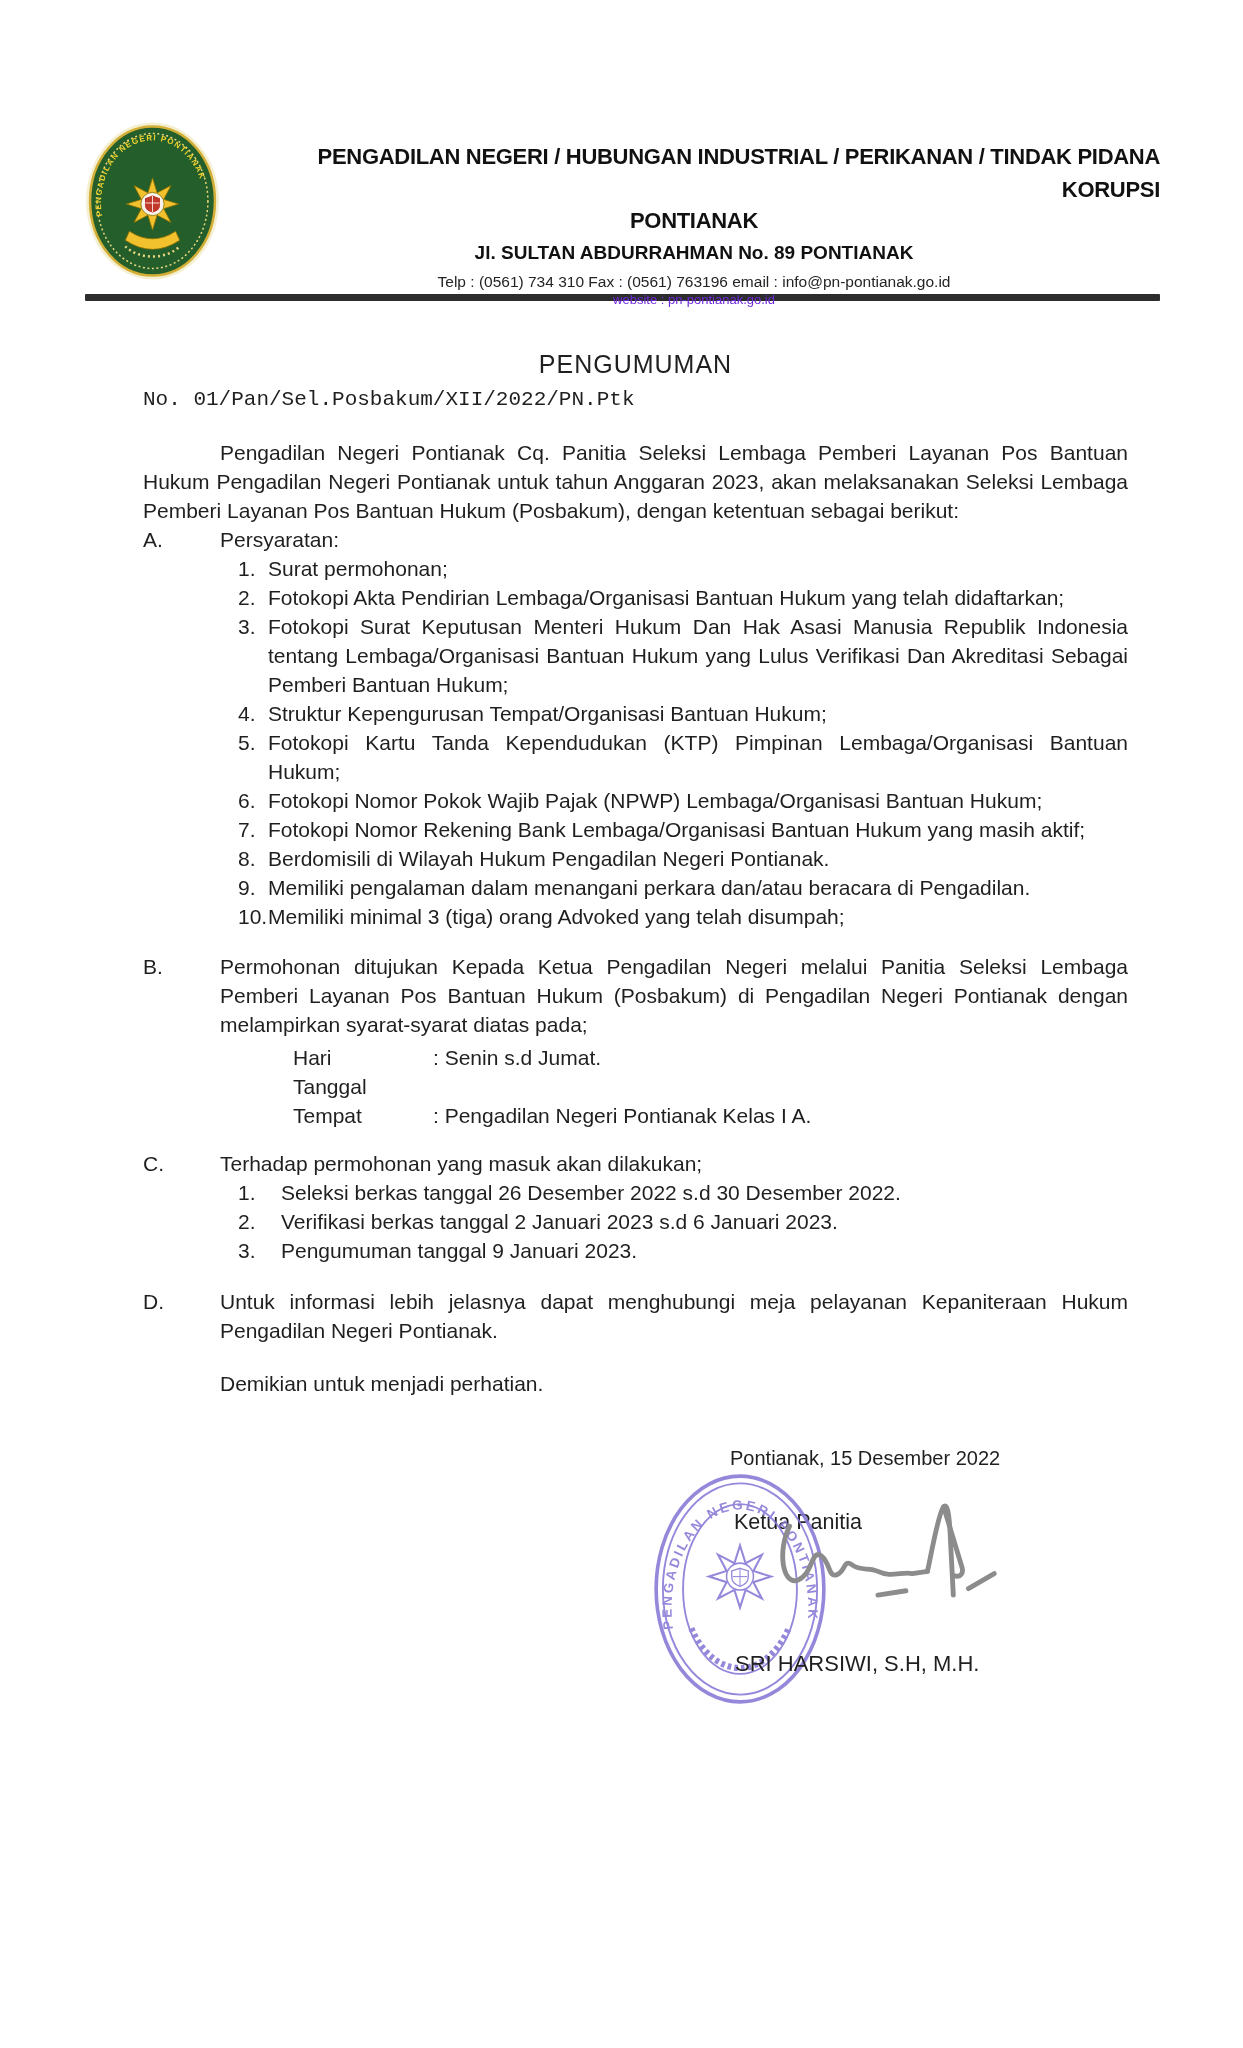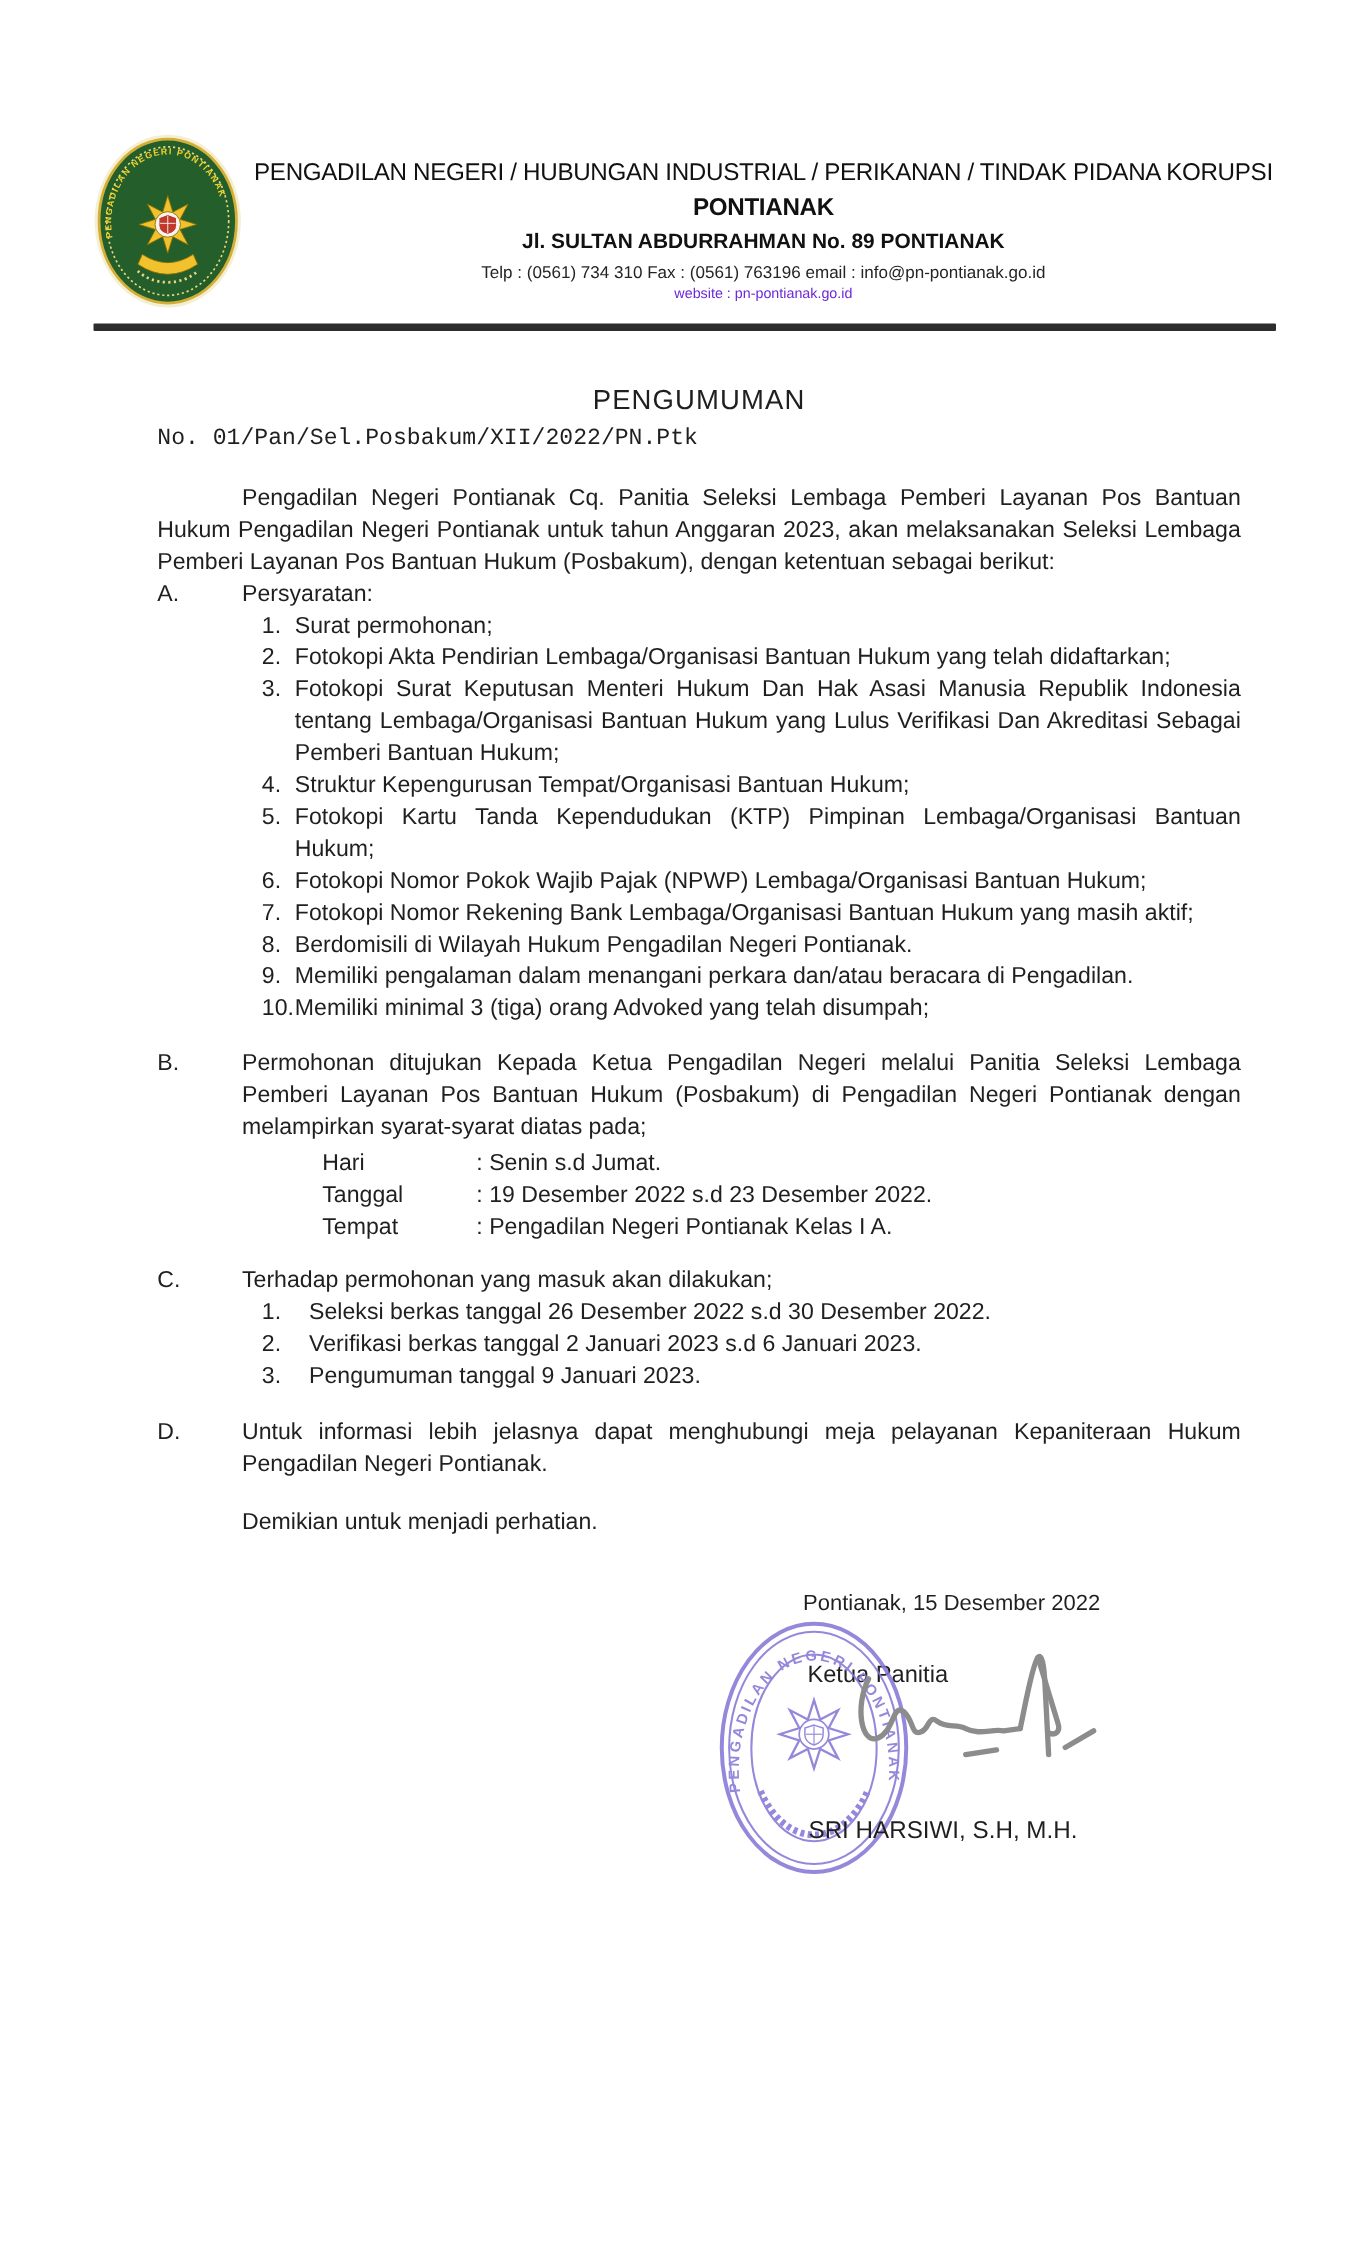--- a/index.html
+++ b/index.html
@@ -12,21 +12,21 @@
     color:#1f1f1f;
     overflow:hidden;
   }
   
   .letterhead{position:relative;height:294px;}
   .logo{position:absolute;left:85px;top:121px;width:135px;height:160px;}
   .head-text{
     position:absolute;left:228px;top:140px;width:932px;
     text-align:center;color:#111;
   }
-  .head-line1{font-weight:400;font-size:22px;line-height:33px;letter-spacing:-0.3px;}
+  .head-line1{font-weight:700;font-size:22px;line-height:33px;letter-spacing:-0.3px;text-align:right;}
   .head-line2{font-weight:700;font-size:22px;line-height:30px;letter-spacing:-0.3px;}
   .head-address{font-weight:700;font-size:19px;line-height:30px;margin-top:2px;}
   .head-contact{font-size:15.5px;line-height:19px;margin-top:4px;color:#242424;}
   .head-website{font-size:13px;line-height:18px;color:#6d28d9;}
   .divider{height:7px;background:#2d2d2d;margin:0 83px 0 85px;border-radius:1px;}
   
   .content{margin-left:143px;width:985px;font-size:21px;line-height:29px;}
   .doc-title{margin-top:48px;text-align:center;font-size:25px;line-height:30px;letter-spacing:1px;font-weight:400;}
   .doc-number{margin-top:6px;text-align:left;font-size:21px;line-height:29px;font-family:Liberation Mono, monospace;}
   .intro{margin-top:24px;text-align:justify;text-align-last:left;text-indent:77px;}
@@ -141,21 +141,20 @@
       <span>B.</span>
       <span class="sec-text">Permohonan ditujukan Kepada Ketua Pengadilan Negeri melalui Panitia Seleksi Lembaga Pemberi Layanan Pos Bantuan Hukum (Posbakum) di Pengadilan Negeri Pontianak dengan melampirkan syarat-syarat diatas pada;</span>
     </div>
     <div class="details">
       <div class="detail-row">
         <span>Hari</span>
         <span>: Senin s.d Jumat.</span>
       </div>
       <div class="detail-row">
         <span>Tanggal</span>
-        <span>: 19 Desember 2022 s.d 23 Desember 2022.</span>
       </div>
       <div class="detail-row">
         <span>Tempat</span>
         <span>:  Pengadilan Negeri Pontianak Kelas I A.</span>
       </div>
     </div>
 
     <div class="sec sec-c">
       <span>C.</span>
       <span class="sec-text">Terhadap permohonan yang masuk akan dilakukan;</span>

